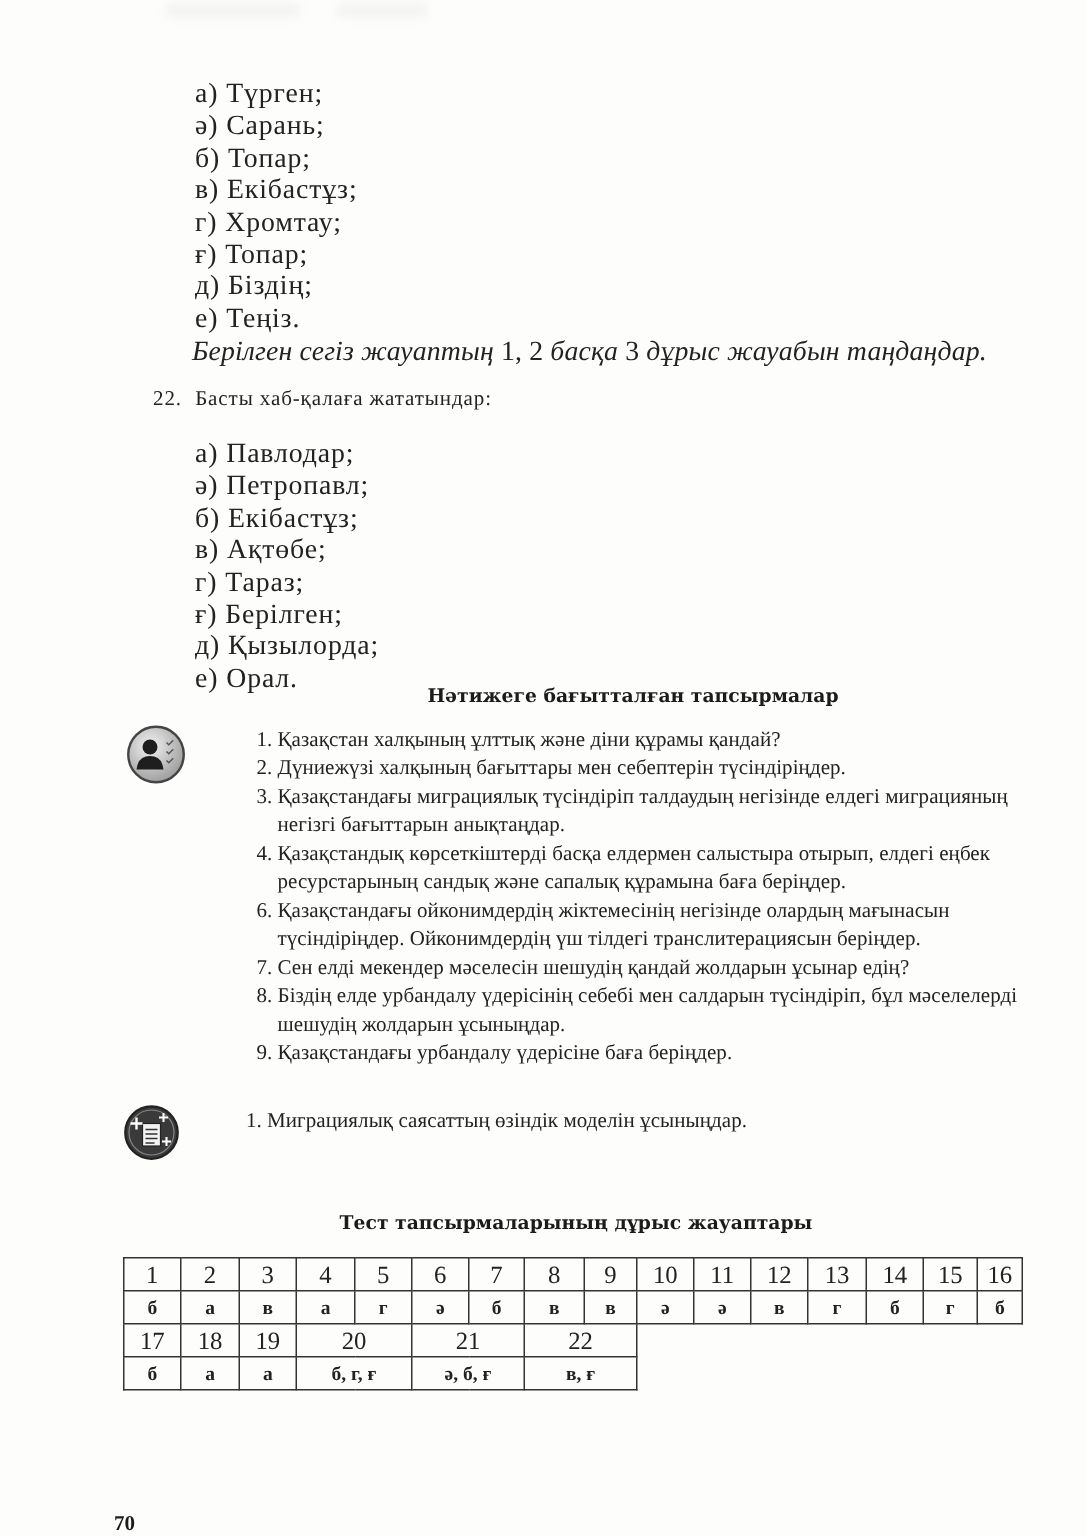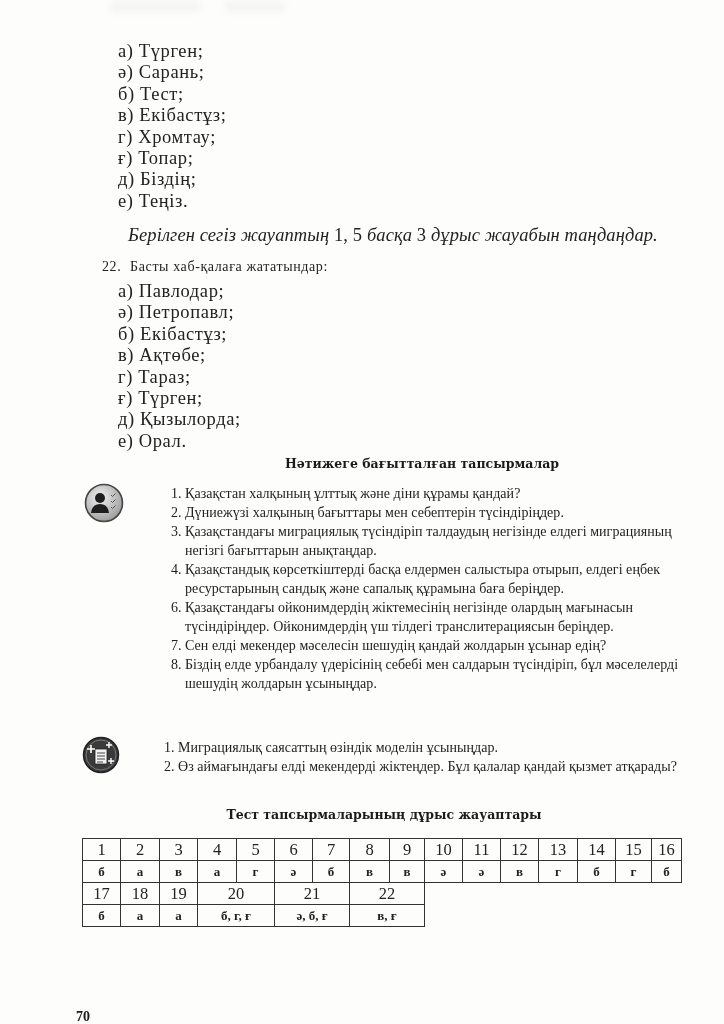--- a/index.html
+++ b/index.html
@@ -5,21 +5,21 @@
   html, body { margin: 0; padding: 0; }
   body {
     width: 724px; height: 1024px; overflow: hidden;
     background: #fdfdfc;
     font-family: "Liberation Serif", "DejaVu Serif", serif;
     color: #1e1e1e;
     position: relative;
   }
   .page { position: absolute; left: 0; top: 0; width: 724px; height: 1024px; }
 
-  .opt-list { position: absolute; left: 118px; margin: 0; padding: 0; list-style: none; }
+  .opt-list { position: absolute; left: 118px; margin: 12px; padding: 0; list-style: none; }
   .opt-list li { font-size: 18.5px; line-height: 21.4px; letter-spacing: 0.6px; color: #222; }
   #list-a { top: 41px; }
 
   .instruction {
     position: absolute; left: 128px; top: 225px;
     font-size: 18.5px; font-style: italic; color: #222; letter-spacing: 0.1px;
   }
   .instruction .num { font-style: normal; }
 
   .question { position: absolute; left: 102px; top: 259px; font-size: 14px; letter-spacing: 0.6px; color: #222; }
@@ -69,47 +69,47 @@
 <body>
 
 <div class="page">
 
   <div class="scan-smudge" style="left:110px;width:90px;"></div>
   <div class="scan-smudge" style="left:225px;width:60px;"></div>
 
   <ul class="opt-list" id="list-a">
     <li>а) Түрген;</li>
     <li>ә) Сарань;</li>
-    <li>б) Тест;</li>
+    <li>б) Топар;</li>
     <li>в) Екібастұз;</li>
     <li>г) Хромтау;</li>
     <li>ғ) Топар;</li>
     <li>д) Біздің;</li>
     <li>е) Теңіз.</li>
   </ul>
 
   <div class="instruction">
     <span>Берілген сегіз жауаптың</span>
-    <span class="num">1, 5</span>
+    <span class="num">1, 2</span>
     <span>басқа</span>
     <span class="num">3</span>
     <span>дұрыс жауабын таңдаңдар.</span>
   </div>
 
   <div class="question">
     <span class="qn">22.</span>
     <span>Басты хаб-қалаға жататындар:</span>
   </div>
   <ul class="opt-list" id="list-b">
     <li>а) Павлодар;</li>
     <li>ә) Петропавл;</li>
     <li>б) Екібастұз;</li>
     <li>в) Ақтөбе;</li>
     <li>г) Тараз;</li>
-    <li>ғ) Түрген;</li>
+    <li>ғ) Берілген;</li>
     <li>д) Қызылорда;</li>
     <li>е) Орал.</li>
   </ul>
 
   <div class="section-heading" id="heading-tasks">Нәтижеге бағытталған тапсырмалар</div>
 
   <svg class="icon-circle" id="icon-person" viewBox="0 0 40 40">
     <defs>
       <radialGradient id="g1" cx="40%" cy="35%" r="70%">
         <stop offset="0%" stop-color="#f2f2f2"></stop>
@@ -123,35 +123,35 @@
   </svg>
 
   <ul class="tasks" id="tasks-main">
     <li><span class="n">1.</span><span>Қазақстан халқының ұлттық және діни құрамы қандай?</span></li>
     <li><span class="n">2.</span><span>Дүниежүзі халқының бағыттары мен себептерін түсіндіріңдер.</span></li>
     <li><span class="n">3.</span><span>Қазақстандағы миграциялық түсіндіріп талдаудың негізінде елдегі миграцияның негізгі бағыттарын анықтаңдар.</span></li>
     <li><span class="n">4.</span><span>Қазақстандық көрсеткіштерді басқа елдермен салыстыра отырып, елдегі еңбек ресурстарының сандық және сапалық құрамына баға беріңдер.</span></li>
     <li><span class="n">6.</span><span>Қазақстандағы ойконимдердің жіктемесінің негізінде олардың мағынасын түсіндіріңдер. Ойконимдердің үш тілдегі транслитерациясын беріңдер.</span></li>
     <li><span class="n">7.</span><span>Сен елді мекендер мәселесін шешудің қандай жолдарын ұсынар едің?</span></li>
     <li><span class="n">8.</span><span>Біздің елде урбандалу үдерісінің себебі мен салдарын түсіндіріп, бұл мәселелерді шешудің жолдарын ұсыныңдар.</span></li>
+    <li><span class="n">9.</span><span>Қазақстандағы урбандалу үдерісіне баға беріңдер.</span></li>
   </ul>
 
   <svg class="icon-circle" id="icon-doc" viewBox="0 0 38 38">
     <circle cx="19" cy="19" r="17.5" fill="#3a3a3a" stroke="#222" stroke-width="1.5"></circle>
     <circle cx="19" cy="19" r="15" fill="none" stroke="#888" stroke-width="0.8"></circle>
     <rect x="13" y="13" width="12" height="15" fill="#f2f2f2" stroke="#222" stroke-width="0.8"></rect>
     <path d="M15 17 h8 M15 20 h8 M15 23 h8 M15 26 h6" stroke="#333" stroke-width="0.9"></path>
     <path d="M9 9 v8 M5 13 h8" stroke="#fff" stroke-width="1.6"></path>
     <path d="M27 6 v6 M24 9 h6" stroke="#fff" stroke-width="1.4"></path>
     <path d="M29 22 v6 M26 25 h6" stroke="#fff" stroke-width="1.4"></path>
   </svg>
 
   <ul class="tasks" id="tasks-creative">
     <li><span class="n">1.</span><span>Миграциялық саясаттың өзіндік моделін ұсыныңдар.</span></li>
-    <li><span class="n">2.</span><span>Өз аймағындағы елді мекендерді жіктеңдер. Бұл қалалар қандай қызмет атқарады?</span></li>
   </ul>
 
   <div class="section-heading" id="heading-answers">Тест тапсырмаларының дұрыс жауаптары</div>
 
   <table class="answers">
     <colgroup>
       <col style="width:38px">
         <col style="width:39px">
         <col style="width:38px">
         <col style="width:39px">

